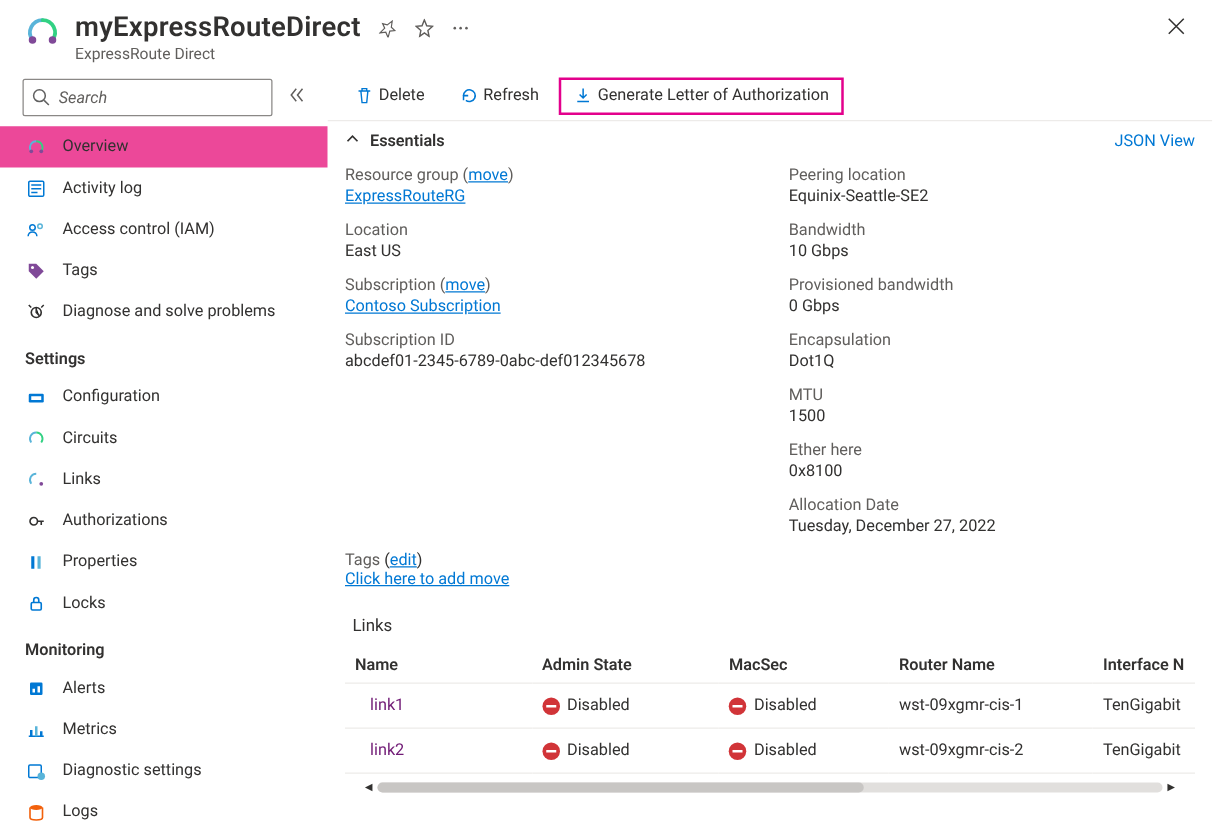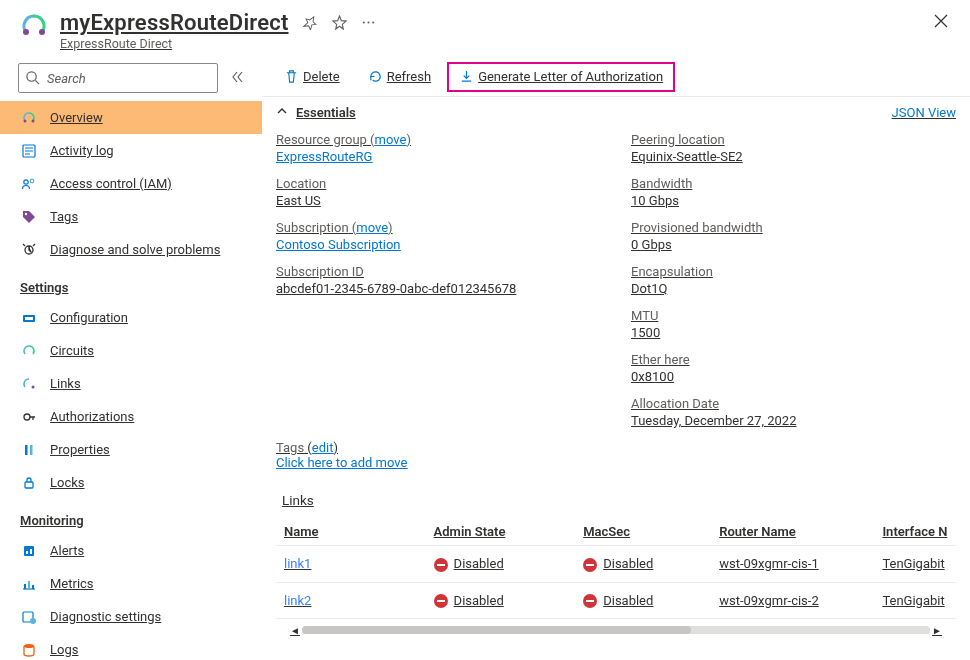--- a/index.html
+++ b/index.html
@@ -3,21 +3,21 @@
 <meta charset="utf-8">
 <style>
   * { box-sizing: border-box; }
   html, body {
     margin: 0; padding: 0;
     font-family: "Segoe UI", -apple-system, BlinkMacSystemFont, Roboto, sans-serif;
     font-size: 13px;
     color: #323130;
     background: #ffffff;
   }
-  .root { width: 970px; height: 660px; overflow: hidden; position: relative; text-decoration: underline; }
+  .root { width: 970px; height: 660px; overflow: hidden; position: relative; }
 
   
   .header { display:flex; align-items:flex-start; padding:10px 18px 6px 18px; }
   .header-icon { width:32px; height:32px; margin-right:10px; }
   .header-text { flex:1; }
   .title-row { display:flex; align-items:center; gap:14px; }
   .title { font-size:22px; font-weight:600; letter-spacing:0.2px; }
   .subtitle { color:#605e5c; font-size:12.5px; margin-top:1px; }
   .icon-btn { color:#605e5c; cursor:pointer; display:inline-flex; align-items:center; }
   .icon-btn svg { width:15px; height:15px; }
@@ -34,21 +34,21 @@
     border:1px solid #8a8886; border-radius:2px;
     font-family:inherit; font-size:13px; color:#323130;
   }
   .search-input::placeholder { color:#605e5c; font-style:italic; }
   .search-icon { position:absolute; left:7px; top:7px; color:#616161; }
   .search-icon svg { width:15px; height:15px; }
   .collapse-btn { cursor:pointer; color:#605e5c; padding:4px;}
 
   .nav { list-style:none; padding:0; margin:0; }
   .nav li { display:flex; align-items:center; height:33px; padding:0 10px 0 20px; cursor:pointer; }
-  .nav li.selected { background:#fdba74; font-weight:400; }
+  .nav li.selected { background:#ec4899; font-weight:400; }
   .nav-icon { width:18px; display:inline-flex; justify-content:center; margin-right:12px; }
   .nav-group { font-weight:600; padding:14px 0 6px 20px; font-size:13px; }
 
   
   .main { flex:1; overflow:hidden; position:relative; }
   .toolbar { display:flex; align-items:center; height:40px; padding:2px 10px; border-bottom:1px solid #edebe9; gap:4px;}
   .tbtn { display:flex; align-items:center; gap:4px; height:30px; padding:0 10px; cursor:pointer; border:2px solid transparent; }
   .tbtn svg { width:15px; height:15px; color:#0078d4; }
   .tbtn.highlight { border:2px solid #e3008c; }
 
@@ -57,21 +57,21 @@
   .chev svg { width:12px; height:12px; }
   .essentials-title { font-weight:600; }
   .json-link { margin-left:auto; color:#0078d4; cursor:pointer; }
 
   .essentials-body { display:flex; padding:4px 14px 0 14px; gap:30px; }
   .col { flex:1; min-width:0; }
   .kv { margin-bottom:12px; }
   .kv .k { color:#605e5c; font-size:13px; margin-bottom:2px; }
   .kv .v { color:#323130; font-size:13px; white-space:nowrap; overflow:hidden; text-overflow:ellipsis; }
   a.link { color:#0078d4; text-decoration:underline; cursor:pointer; }
-  a.linknou { color:#3b82f6; text-decoration:none; cursor:pointer; }
+  a.linknou { color:#701a75; text-decoration:none; cursor:pointer;margin-left:12px; }
 
   .tags-block { padding:0 14px 10px 14px; font-size:13px; }
   .tags-label { color:#605e5c; }
 
   .links-section { padding:6px 14px 0 14px; }
   .links-title { padding:6px 0 10px 6px; font-size:13.5px; }
   table.links-table { width:100%; border-collapse:collapse; table-layout:fixed; }
   table.links-table th { text-align:left; font-weight:600; font-size:13px; padding:6px 8px; border-bottom:1px solid #edebe9; }
   table.links-table td { text-align:left; font-size:13px; padding:10px 8px; border-bottom:1px solid #edebe9; }
   .red-badge { display:inline-block; width:14px; height:14px; border-radius:50%; background:#d13438; position:relative; vertical-align:middle; margin-right:6px;}

